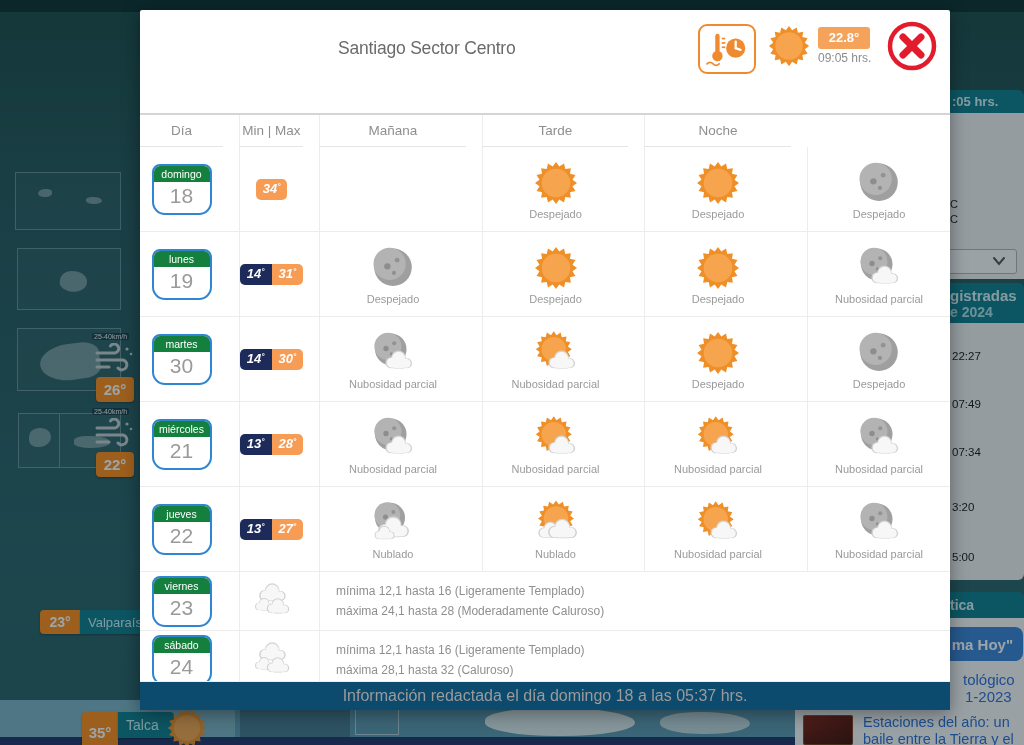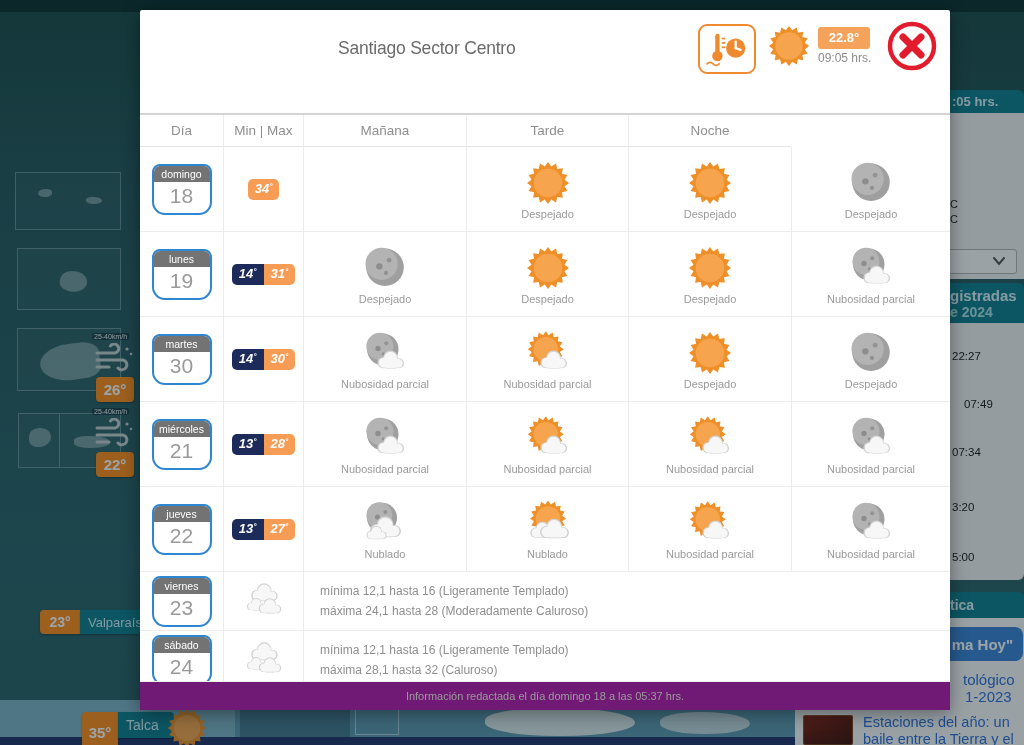--- a/index.html
+++ b/index.html
@@ -47,44 +47,44 @@
   #cur-temp{background:#f5a35a;color:#fff;font-weight:bold;font-size:13px;border-radius:3px;
             height:22px;line-height:22px;}
   #cur-time{font-size:12px;color:#8c8c8c;margin-top:2px;white-space:nowrap;}
   #m-close{left:746px;top:10px;width:52px;height:52px;cursor:pointer;}
 
   #tbl{left:0;top:103px;width:810px;border-top:2px solid #d4d4d4;}
   .grid{display:grid;grid-template-columns:83px 80px 163px 162px 163px 1fr;}
   .th{height:31px;display:flex;align-items:center;justify-content:center;
       font-size:13.5px;color:#8f8f8f;border-bottom:1px solid #e5e5e5;}
   .cell{display:flex;align-items:center;justify-content:center;flex-direction:column;}
-  .vline{border-left:1px solid #ececec;}
+  .vline{border-left:1px solid #ececec;margin-left:16px;}
   .row{border-bottom:1px solid #ececec;}
   .row.day{height:84px;}
   .row.sum{height:58px;}
 
   .day-badge{width:56px;height:47px;border:2px solid #2e86d3;border-radius:8px 8px 13px 13px;
              overflow:hidden;background:#fff;}
-  .dn{height:16px;line-height:16px;background:#737373;color:#fff;font-size:10.5px;text-align:center;}
+  .dn{height:16px;line-height:16px;background:#15803d;color:#fff;font-size:10.5px;text-align:center;}
   .dd{height:29px;line-height:28px;color:#9a9a9a;font-size:21px;text-align:center;}
 
   .pillwrap{display:flex;align-items:flex-start;}
   .pill{color:#fff;font-weight:bold;font-size:13px;padding:3px 7px 4px;line-height:14px;font-style:italic;}
   .pill sup{font-size:8px;vertical-align:top;line-height:10px;}
   .pill.min{background:#1d2b5a;border-radius:5px 0 0 5px;}
   .pill.max{background:#f79c55;border-radius:0 5px 5px 0;}
   .pill.solo{border-radius:5px;}
 
   .wicon{display:block;line-height:0;}
   .wlabel{font-size:11px;color:#9a9a9a;margin-top:1px;}
   .sumtext{grid-column:4 / 7;display:flex;flex-direction:column;justify-content:center;
            align-items:flex-start;padding-left:16px;}
   .sumtext div{font-size:12px;color:#8f8f8f;line-height:20px;}
-  #m-footer{left:0;bottom:0;width:810px;height:28px;background:#701a75;border-top:1px solid #eee;
-            display:flex;align-items:center;justify-content:center;font-size:11px;color:#9b9b9b;}
+  #m-footer{left:0;bottom:0;width:810px;height:28px;background:#0c4a6e;border-top:1px solid #eee;
+            display:flex;align-items:center;justify-content:center;font-size:16px;color:#9b9b9b;}
 </style>
 </head>
 <body>
 
 <div id="stage">
 
   <div id="topbar" class="abs"></div>
 
   <div class="abs inset" style="left:15px;top:172px;width:104px;height:56px">
     <div class="abs island" style="left:22px;top:16px;width:14px;height:8px;border-radius:60% 40% 50% 50%"></div>
@@ -164,21 +164,21 @@
             </svg>
         </span>
       </div>
     </div>
     <div class="abs sb-teal" style="left:0;top:283px;width:229px;height:40px;border-radius:6px 6px 0 0">
       <div class="abs" style="left:155px;top:4px;font-size:15px">gistradas</div>
       <div class="abs" style="left:155px;top:21px;font-size:14px;color:#ace0e4">e 2024</div>
     </div>
     <div class="abs sb-gray sb-times" style="left:0;top:323px;width:229px;height:257px;border-radius:0 0 6px 6px" id="sb-times">
         <div style="position: absolute; left: 157px; top: 27px;">22:27</div>
-        <div style="position: absolute; left: 157px; top: 75px; margin-left: 12px;">07:49</div>
+        <div style="position: absolute; left: 157px; top: 75px;">07:49</div>
         <div style="position: absolute; left: 157px; top: 123px;">07:34</div>
         <div style="position: absolute; left: 157px; top: 178px;">3:20</div>
         <div style="position: absolute; left: 157px; top: 228px;">5:00</div>
       </div>
     <div class="abs sb-teal" style="left:0;top:592px;width:229px;height:26px;border-radius:6px 6px 0 0">
       <span class="abs" style="left:155px;top:5px;font-size:14px">tica</span>
     </div>
     <div class="abs sb-white" style="left:0;top:618px;width:229px;height:127px">
       <div id="sb-button" class="abs" style="left:105px;top:9px;width:113px;height:34px">ma Hoy"</div>
       <div class="abs sb-link" style="left:168px;top:53px">tológico</div>

